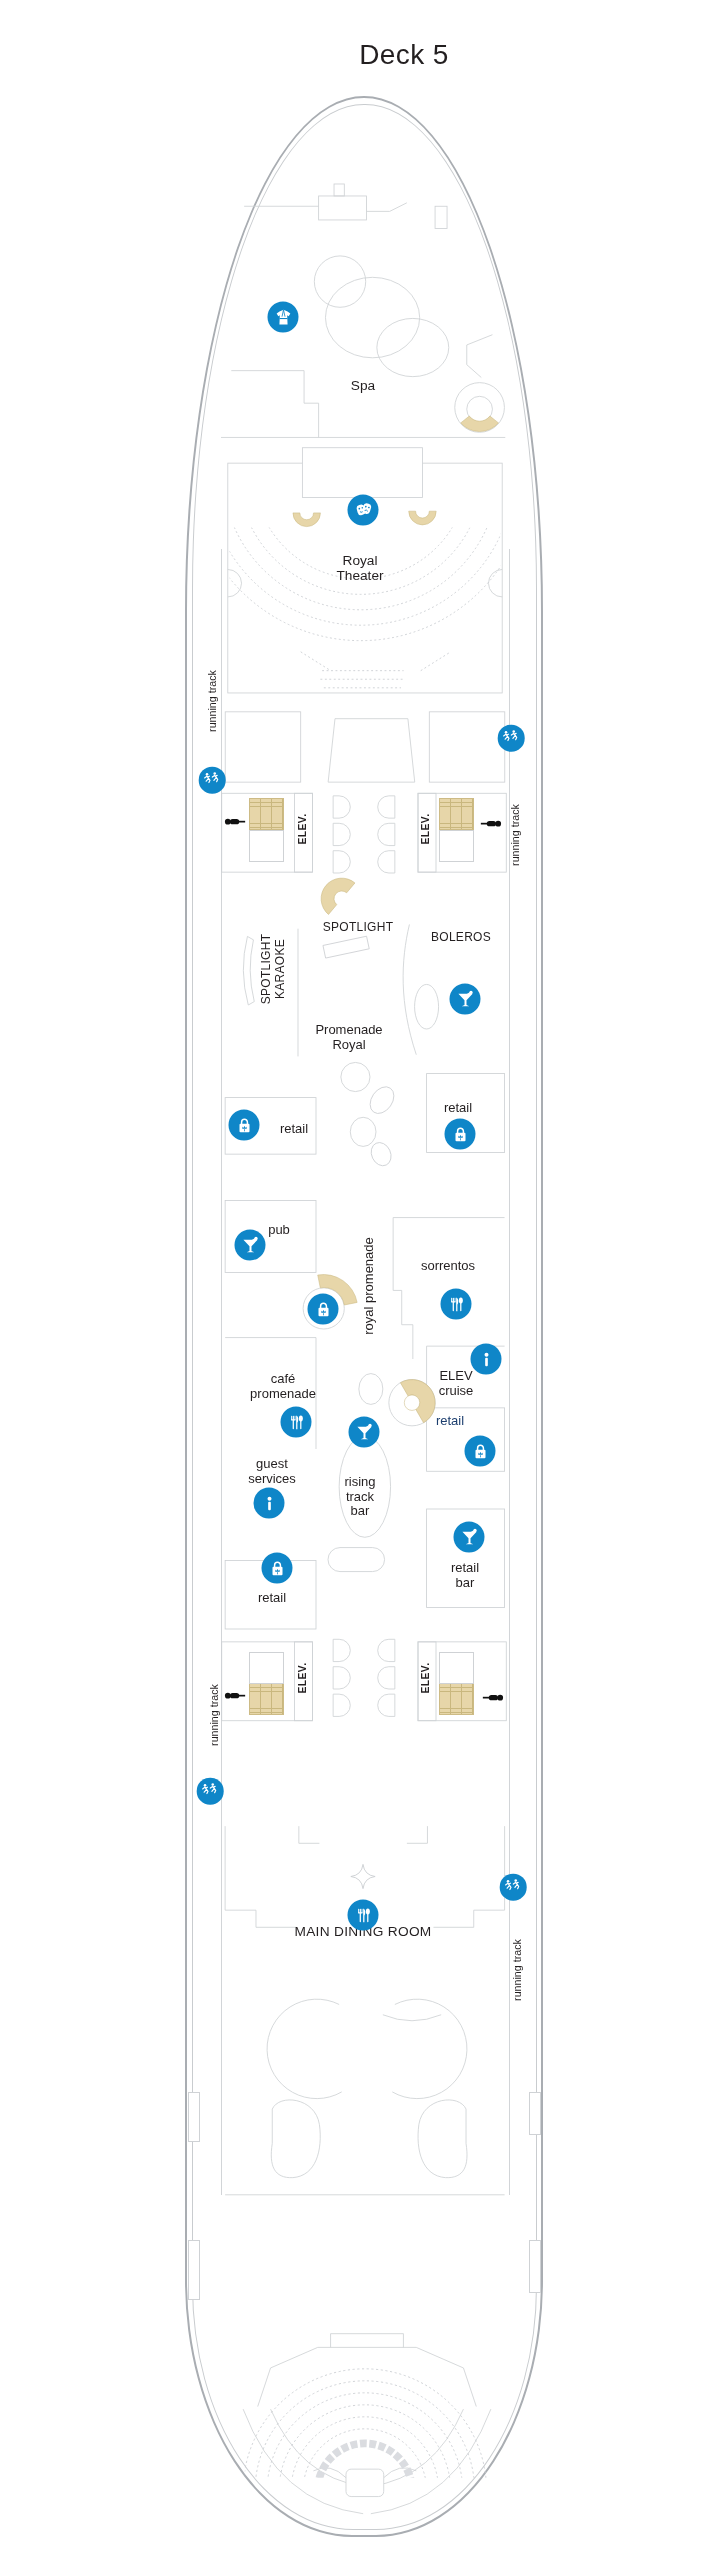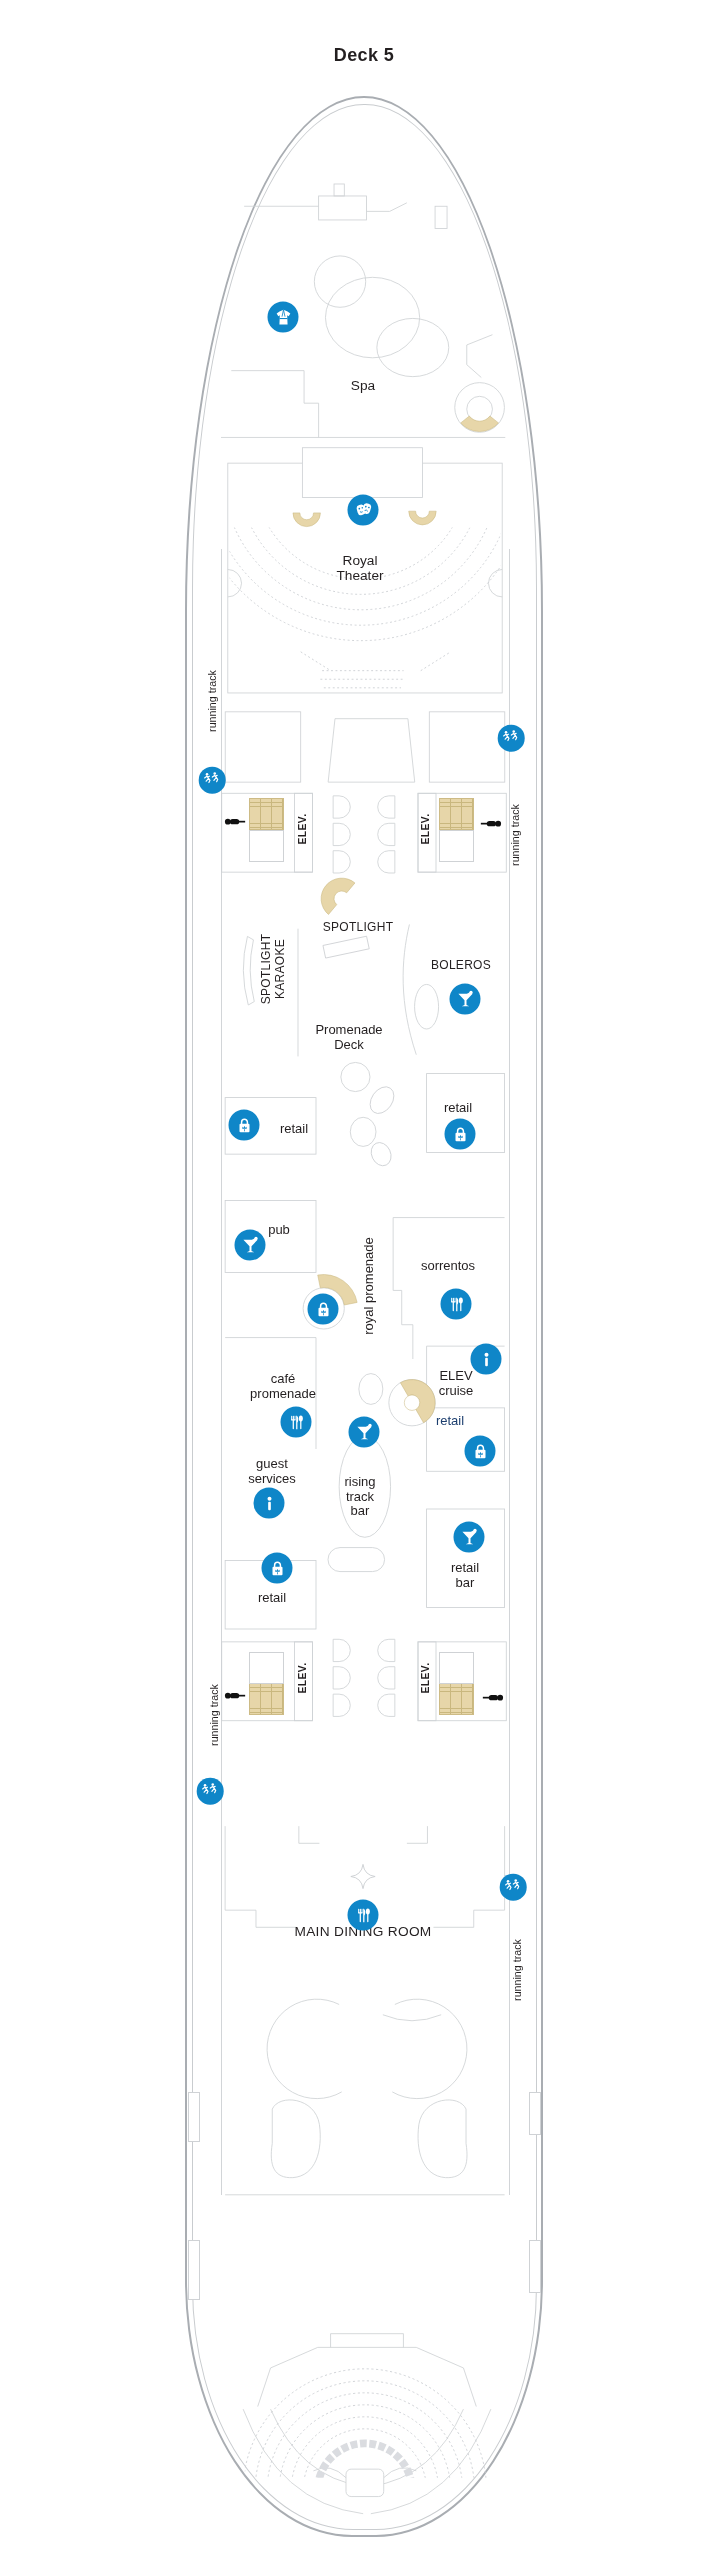--- a/index.html
+++ b/index.html
@@ -17,21 +17,21 @@
   .stairs{position:absolute;box-sizing:border-box;border:0.9px solid #cdbb85;
     background:
       repeating-linear-gradient(90deg, transparent 0 10.3px, #c9b77e 10.3px 11px),
       repeating-linear-gradient(180deg, #e7d6a9 0 3.4px, #c9b77e 3.4px 4.1px);}
   
   .lbl{position:absolute;transform:translate(-50%,-50%);text-align:center;
        font-size:13px;line-height:1.12;white-space:normal;}
   .lbl.nowrap{white-space:nowrap;}
   .vert{transform:translate(-50%,-50%) rotate(-90deg);white-space:nowrap;}
   .vert.wrap2{white-space:normal;line-height:1.15;}
-  .title{font-size:18px;font-weight:bold;letter-spacing:0.4px;}
+  .title{font-size:28px;font-weight:normal;letter-spacing:0.4px;margin-left:40px;}
   .caps{font-size:12px;letter-spacing:0.3px;}
   .small{font-size:10.7px;}
   .elev{font-size:10.3px;font-weight:bold;letter-spacing:0.4px;}
   .navy{color:#1c3e6e;}
   .mdr{font-size:13.7px;letter-spacing:0.3px;}
   
   .mk{position:absolute;width:31px;height:31px;border-radius:50%;background:#0f86c8;
       display:flex;align-items:center;justify-content:center;transform:translate(-50%,-50%);}
   .mk svg{width:20px;height:20px;display:block;}
   .mk.sm{width:26.6px;height:26.6px;}
@@ -190,22 +190,22 @@
   <div class="box" style="left:439px;top:830px;width:35px;height:32px"></div>
   <div class="stairs" style="left:249px;top:1683px;width:35px;height:32px"></div>
   <div class="box" style="left:249px;top:1652px;width:35px;height:32px"></div>
   <div class="stairs" style="left:439px;top:1683px;width:35px;height:32px"></div>
   <div class="box" style="left:439px;top:1652px;width:35px;height:32px"></div>
 
   <div class="lbl" style="left:363px;top:386px;font-size:13.7px">Spa</div>
   <div class="lbl" style="left:360px;top:568px;width:72px;font-size:13.7px">Royal Theater</div>
   <div class="lbl caps" style="left:358px;top:928px">SPOTLIGHT</div>
   <div class="lbl vert wrap2 caps" style="left:274px;top:969px;width:79px">SPOTLIGHT KARAOKE</div>
-  <div class="lbl caps" style="left:461px;top:966px">BOLEROS</div>
-  <div class="lbl" style="left:349px;top:1038px;width:86px">Promenade Deck</div>
+  <div class="lbl caps" style="left:461px;top:938px">BOLEROS</div>
+  <div class="lbl" style="left:349px;top:1038px;width:86px">Promenade Royal</div>
   <div class="lbl" style="left:294px;top:1129px">retail</div>
   <div class="lbl" style="left:458px;top:1108px">retail</div>
   <div class="lbl" style="left:279px;top:1230px">pub</div>
   <div class="lbl vert" style="left:369px;top:1286px">royal promenade</div>
   <div class="lbl" style="left:448px;top:1266px">sorrentos</div>
   <div class="lbl" style="left:456px;top:1384px;width:51px">ELEV cruise</div>
   <div class="lbl navy" style="left:450px;top:1421px">retail</div>
   <div class="lbl" style="left:283px;top:1387px;width:79px">café promenade</div>
   <div class="lbl" style="left:272px;top:1472px;width:62px">guest services</div>
   <div class="lbl" style="left:360px;top:1497px;width:41px">rising track bar</div>

